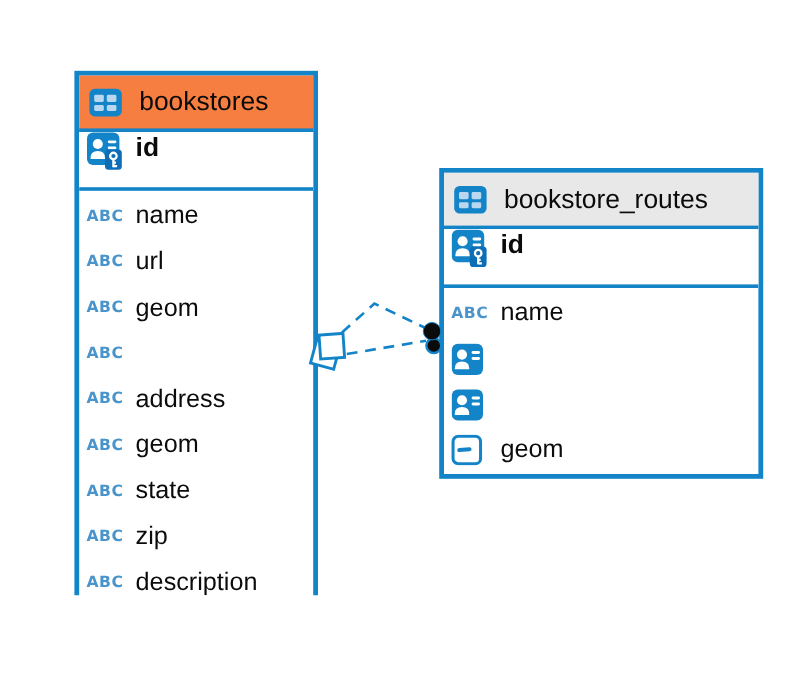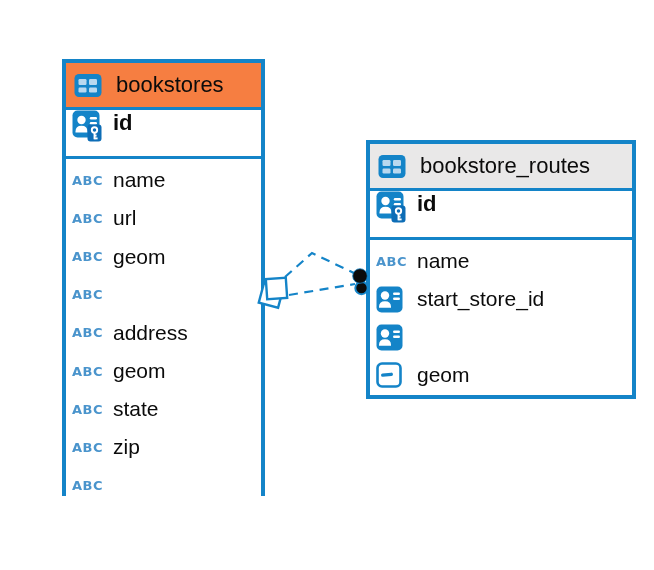--- a/index.html
+++ b/index.html
@@ -154,20 +154,21 @@
         <div class="col-row">
           <span class="icon-slot">
             <span class="abc">ABC</span>
           </span>
           <span class="col-label">zip</span>
         </div>
         <div class="col-row">
           <span class="icon-slot">
             <span class="abc">ABC</span>
           </span>
+          <span class="col-label">description</span>
         </div>
         <div class="col-row">
           <span class="icon-slot">
             <span style="display: inline-flex;">
               <svg width="26" height="26" viewBox="0 0 26 26">
                 <rect x="1.5" y="1.5" width="23" height="23" rx="4.5" fill="#fff" stroke="#1484c8" stroke-width="2.6"></rect>
                 <rect x="5" y="11" width="12" height="3.4" rx="1.7" fill="#1484c8" transform="rotate(-5 11 12.7)"></rect>
               </svg>
             </span>
           </span>
@@ -222,21 +223,20 @@
             <span style="display: inline-flex;">
               <svg width="27" height="27" viewBox="0 0 27 27">
                 <rect x="0.5" y="0.5" width="26" height="26" rx="5" fill="#1484c8"></rect>
                 <circle cx="9" cy="9.5" r="4.2" fill="#fff"></circle>
                 <path d="M3 21.8 L3 20.8 Q3 15.2 9 15.2 Q15 15.2 15 20.8 L15 21.8 Z" fill="#fff"></path>
                 <rect x="17" y="6.5" width="7" height="2.4" rx="1.2" fill="#fff"></rect>
                 <rect x="17" y="11.5" width="7" height="2.4" rx="1.2" fill="#fff"></rect>
               </svg>
             </span>
           </span>
-          <span class="col-label">start_store_id</span>
         </div>
         <div class="col-row">
           <span class="icon-slot">
             <span style="display: inline-flex;">
               <svg width="27" height="27" viewBox="0 0 27 27">
                 <rect x="0.5" y="0.5" width="26" height="26" rx="5" fill="#1484c8"></rect>
                 <circle cx="9" cy="9.5" r="4.2" fill="#fff"></circle>
                 <path d="M3 21.8 L3 20.8 Q3 15.2 9 15.2 Q15 15.2 15 20.8 L15 21.8 Z" fill="#fff"></path>
                 <rect x="17" y="6.5" width="7" height="2.4" rx="1.2" fill="#fff"></rect>
                 <rect x="17" y="11.5" width="7" height="2.4" rx="1.2" fill="#fff"></rect>

